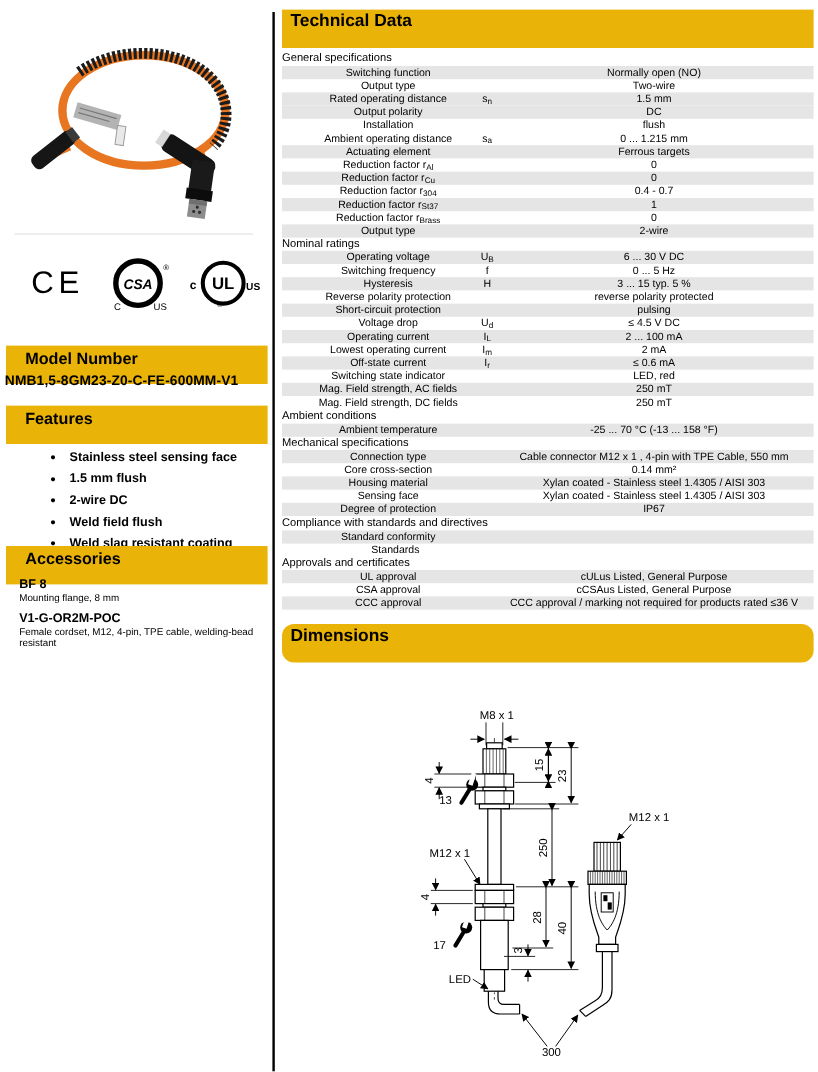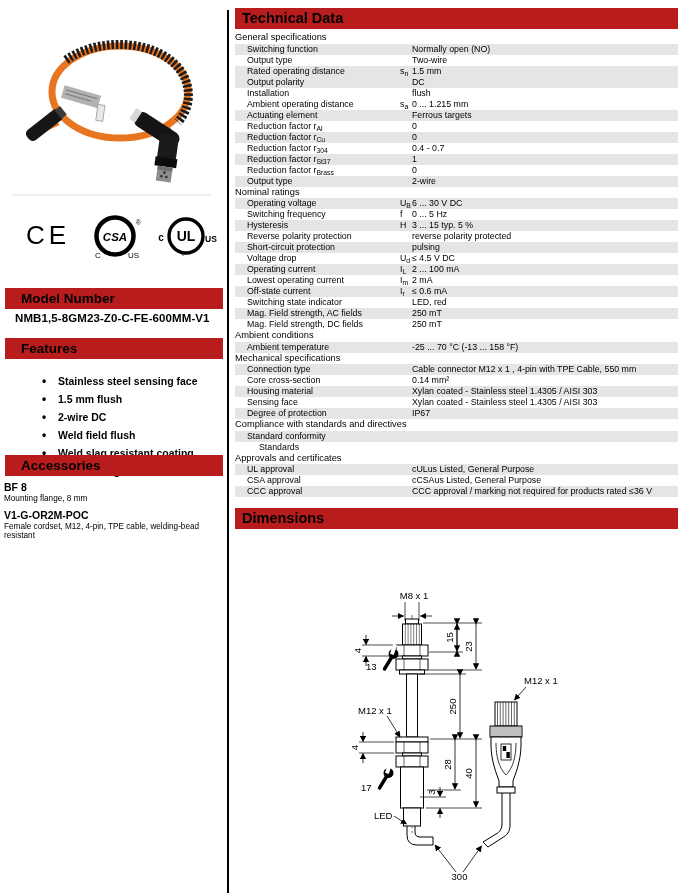--- a/index.html
+++ b/index.html
@@ -5,45 +5,45 @@
   html,body{margin:0;padding:0;}
   body{
     width:682px;height:893px;position:relative;overflow:hidden;
     background:#ffffff;color:#000;
     font-family:"Liberation Sans","DejaVu Sans",sans-serif;
   }
   .left-col{position:absolute;left:0;top:0;width:228px;height:893px;}
   .divider{position:absolute;left:227px;top:10px;width:2px;height:883px;background:#000;}
   .right-col{position:absolute;left:235px;top:8px;width:443px;height:885px;}
 
-  .bar{background:#b91c1c;height:21px;line-height:21px;font-weight:bold;overflow:hidden;}
+  .bar{background:#eab308;height:32px;line-height:21px;font-weight:bold;overflow:hidden;}
   .bar.small{position:absolute;left:5px;width:218px;font-size:13.5px;padding-left:16px;box-sizing:border-box;}
   .bar.big{width:443px;font-size:14.5px;padding-left:7px;box-sizing:border-box;}
 
   .photo{position:absolute;left:8px;top:8px;}
   .logos{position:absolute;left:8px;top:210px;}
-  .model-val{position:absolute;left:15px;top:312px;font-size:11.5px;font-weight:bold;letter-spacing:0.1px;}
+  .model-val{position:absolute;left:4px;top:312px;font-size:11.5px;font-weight:bold;letter-spacing:0.1px;}
   #features-list{position:absolute;left:30px;top:360px;margin:12px;padding:0;list-style:none;width:190px;}
   #features-list li{position:relative;padding-left:16px;font-size:10.5px;font-weight:bold;line-height:18px;}
   #features-list li::before{content:"\2022";position:absolute;left:0;top:0;font-size:12px;}
-  #accessories-list{position:absolute;left:4px;top:481px;width:212px;}
+  #accessories-list{position:absolute;left:16px;top:481px;width:212px;}
   .acc-name{font-size:10.5px;font-weight:bold;margin-top:5px;line-height:12px;}
   .acc-name:first-child{margin-top:0;}
   .acc-desc{font-size:8.2px;line-height:9.5px;margin-top:1px;}
 
   #tech-table{margin-top:3px;width:443px;}
   .sec-h{font-size:9.3px;font-weight:normal;line-height:11.5px;height:11.5px;}
-  .row{display:flex;min-height:11px;font-size:8.8px;line-height:11px;}
+  .row{display:flex;min-height:11px;font-size:8.8px;line-height:11px;text-align:center;}
   .row.alt{background:#e5e5e5;}
   .lbl{padding-left:12px;width:165px;box-sizing:border-box;flex:0 0 165px;white-space:nowrap;}
   .lbl.ind2{padding-left:24px;}
   .sym{flex:0 0 12px;}
   .val{flex:1 1 auto;white-space:nowrap;}
   sub{font-size:6.8px;vertical-align:-1.5px;line-height:0;}
-  .dims-bar{position:absolute;top:500px;left:0;}
+  .dims-bar{position:absolute;top:512px;left:0;border-radius:10px;}
   .dims{position:absolute;left:95px;top:575px;}
   svg text{font-family:"Liberation Sans","DejaVu Sans",sans-serif;}
   .dimtxt{font-size:9.5px;fill:#000;}
 </style>
 </head>
 <body>
 
 <div class="left-col">
 
   <svg class="photo" width="207" height="190" viewBox="0 0 207 190">

